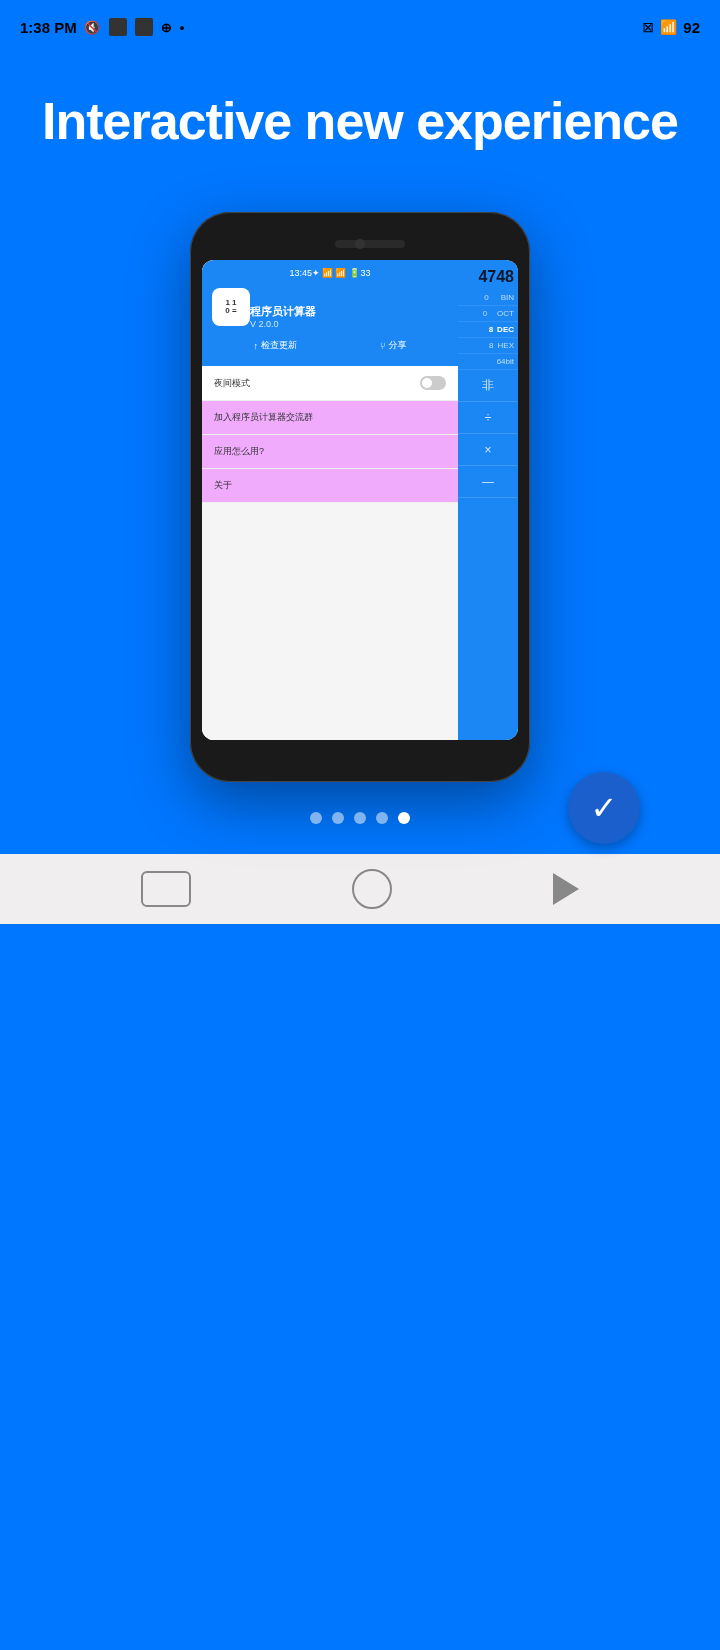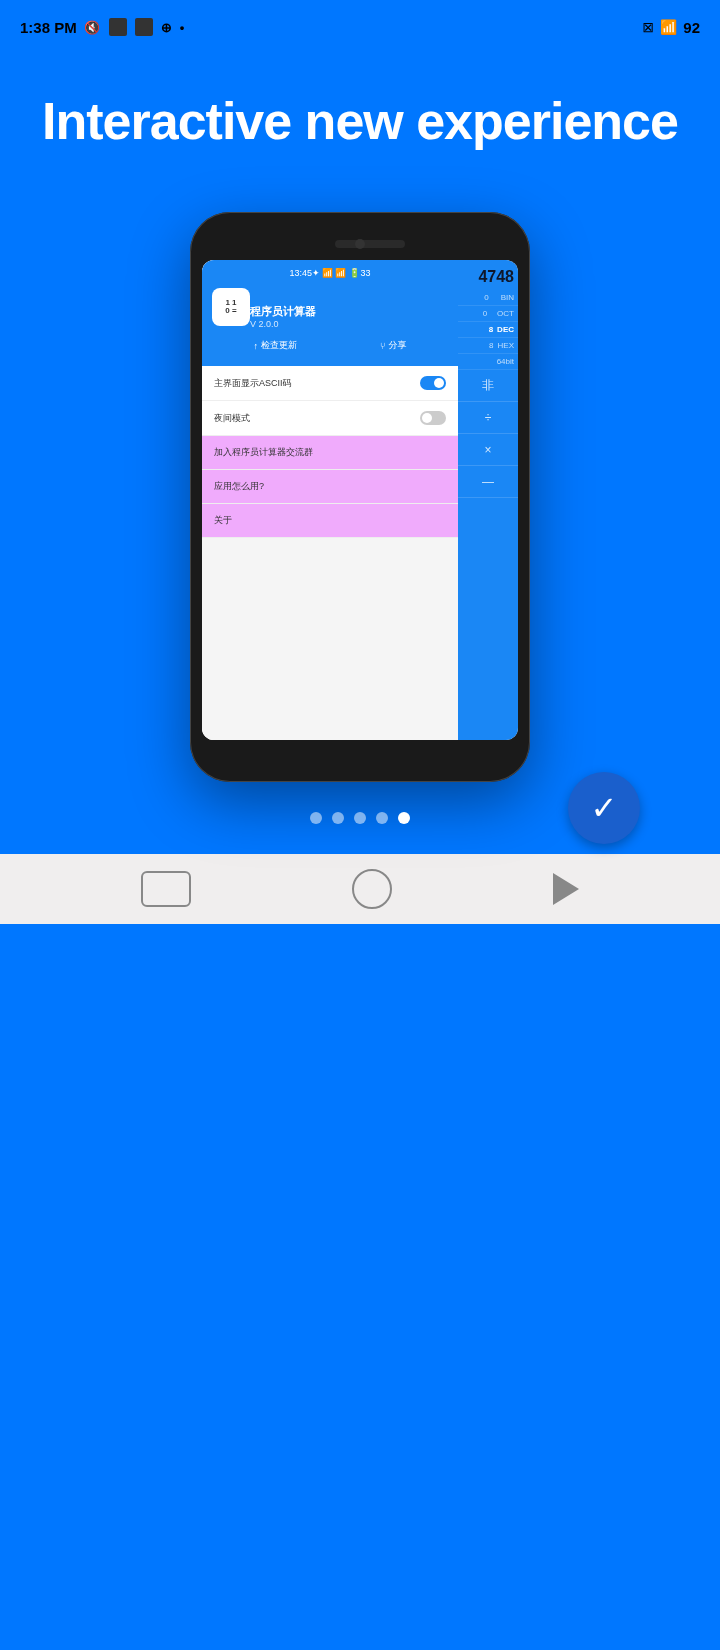--- a/index.html
+++ b/index.html
@@ -438,24 +438,20 @@
                 <span>检查更新</span>
               </div>
               <div class="screen-action-btn">
                 <span>⑂</span>
                 <span>分享</span>
               </div>
             </div>
           </div>
           <div class="settings-list">
             <div class="settings-item">
-              <span>主界面显示ASCII码</span>
-              <div class="toggle-on"></div>
-            </div>
-            <div class="settings-item">
               <span>夜间模式</span>
               <div class="toggle-off"></div>
             </div>
             <div class="settings-item-link">
               <span>加入程序员计算器交流群</span>
             </div>
             <div class="settings-item-link">
               <span>应用怎么用?</span>
             </div>
             <div class="settings-item-link">

